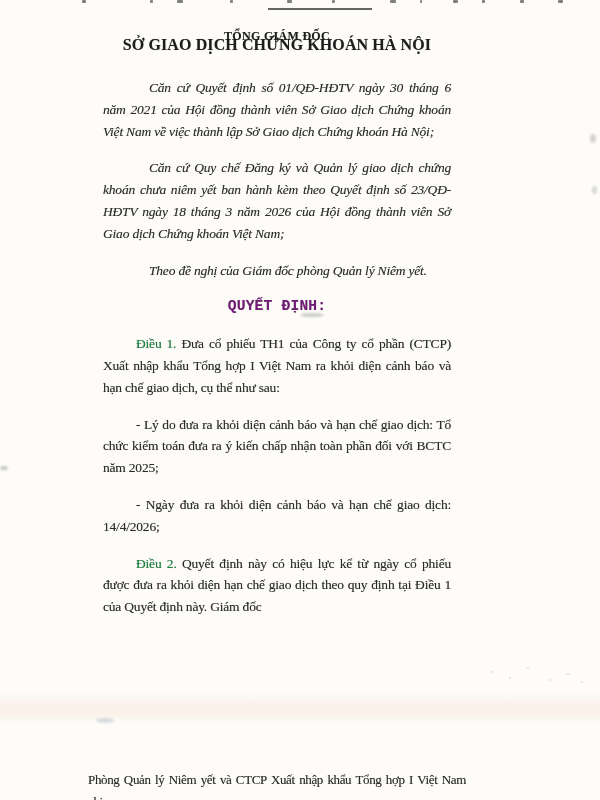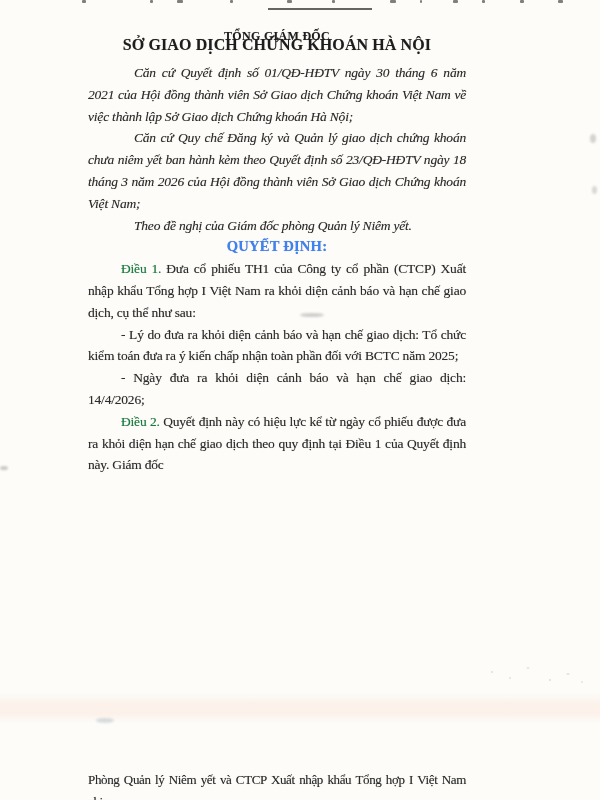--- a/index.html
+++ b/index.html
@@ -59,33 +59,34 @@
   .content {
     position: absolute;
     left: 88px;
     top: 62px;
     width: 378px;
     font-size: 13.5px;
     line-height: 21.8px;
     letter-spacing: -0.2px;
     text-align: justify;
   }
-  .content p { margin: 0; }
+  .content p { margin: 15px; }
   .clause {
     font-style: italic;
     text-indent: 46px;
     margin-top: 2px;
   }
   .decision-heading {
     text-align: center;
     font-weight: bold;
     font-size: 14.6px;
-    color: #3b82f6;
+    color: #701a75;
     margin: 3px 0 5px;
     letter-spacing: 0.2px;
+    font-family: Liberation Mono, monospace;
   }
   .article { text-indent: 33px; }
   .article b { font-weight: normal; color: #15803d; }
   .bullet { text-indent: 33px; }
 
   
   .band {
     position: absolute;
     left: 0;
     top: 693px;

